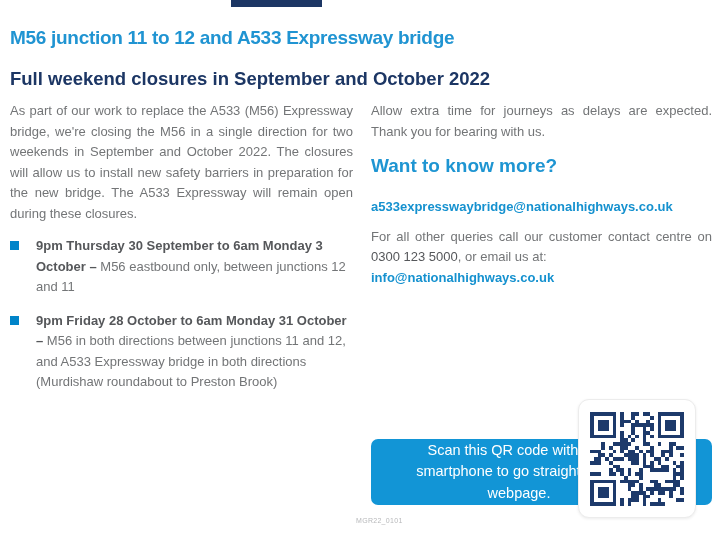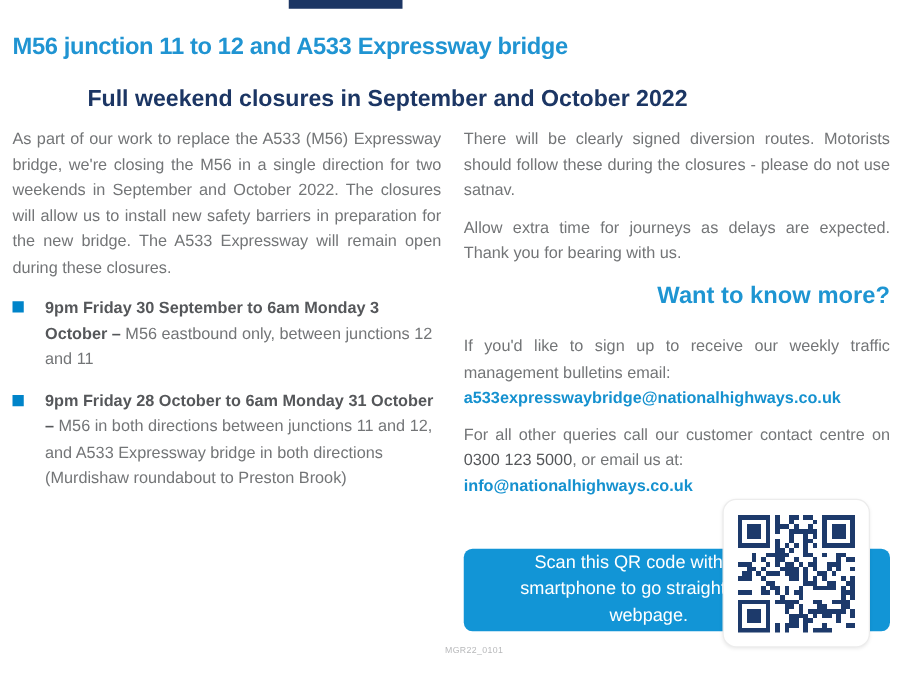--- a/index.html
+++ b/index.html
@@ -7,34 +7,34 @@
     position:relative;width:720px;height:540px;background:#ffffff;overflow:hidden;
     font-family:"Liberation Sans","DejaVu Sans",sans-serif;
   }
   .cropped-bar{position:absolute;left:231px;top:0;width:91px;height:7px;background:#1c3664;}
   .title{
     position:absolute;left:10px;top:27px;width:705px;
     font-size:19px;font-weight:bold;color:#2094d2;letter-spacing:-0.3px;white-space:nowrap;
   }
   .subtitle{
     position:absolute;left:10px;top:68px;width:600px;
-    font-size:18.5px;font-weight:bold;color:#1c3664;text-align:center;
+    font-size:18.5px;font-weight:bold;color:#1c3664;
   }
   .col{position:absolute;top:101px;font-size:13px;line-height:20.5px;color:#737577;}
   .col-left{left:10px;width:343px;}
   .col-right{left:371px;width:341px;}
   .body-p{margin:0 0 9px 0;text-align:justify;}
   .bullets{margin-top:12px;}
   .bullet{position:relative;padding-left:26px;margin-bottom:13px;text-align:left;}
   .bullet .sq{
     position:absolute;left:0;top:5px;width:9px;height:9px;background:#0084c9;
   }
   .bullet b{color:#55575a;}
   .more-heading{
-    margin:14px 0 20px 0;font-size:19px;font-weight:bold;color:#1e95d2;text-align:right;
+    margin:14px 0 0 0;font-size:19px;font-weight:bold;color:#1e95d2;text-align:left;
   }
   .link{color:#1591cf;font-weight:bold;text-decoration:none;cursor:pointer;}
   .phone{color:#55575a;font-weight:normal;}
   .qr-banner{
     position:absolute;left:371px;top:439px;width:341px;height:66px;
     background:#1295d6;border-radius:7px;
     display:flex;align-items:center;
   }
   .qr-banner-text{
     width:228px;margin-left:34px;text-align:center;
@@ -61,38 +61,37 @@
 
   <div class="title">M56 junction 11 to 12 and A533 Expressway bridge</div>
   <div class="subtitle">Full weekend closures in September and October 2022</div>
 
   <div class="col col-left">
     <p class="body-p">As part of our work to replace the A533 (M56) Expressway bridge, we're closing the M56 in a single direction for two weekends in September and October 2022. The closures will allow us to install new safety barriers in preparation for the new bridge. The A533 Expressway will remain open during these closures.</p>
 
     <div class="bullets">
       <div class="bullet">
         <span class="sq"></span>
-        <b>9pm Friday 30 September to 6am Monday 3 October – </b><span>M56 eastbound only, between junctions 12 and 11</span>
+        <b>9pm Thursday 30 September to 6am Monday 3 October – </b><span>M56 eastbound only, between junctions 12 and 11</span>
       </div>
       <div class="bullet">
         <span class="sq"></span>
         <b>9pm Friday 28 October to 6am Monday 31 October – </b><span>M56 in both directions between junctions 11 and 12, and A533 Expressway bridge in both directions (Murdishaw roundabout to Preston Brook)</span>
       </div>
     </div>
   </div>
 
   <div class="col col-right">
-    <p class="body-p">There will be clearly signed diversion routes. Motorists should follow these during the closures - please do not use satnav.</p>
     <p class="body-p">Allow extra time for journeys as delays are expected. Thank you for bearing with us.</p>
 
     <div class="more-heading">Want to know more?</div>
 
 
     <p class="body-p">
-      <span>If you'd like to sign up to receive our weekly traffic management bulletins email:</span><br>
+      <br>
       <a class="link">a533expresswaybridge@nationalhighways.co.uk</a>
     </p>
 
     <p class="body-p">
       <span>For all other queries call our customer contact centre on </span><span class="phone">0300 123 5000</span><span>, or email us at:</span><br>
       <a class="link">info@nationalhighways.co.uk</a>
     </p>
   </div>
 
   <div class="qr-banner">

